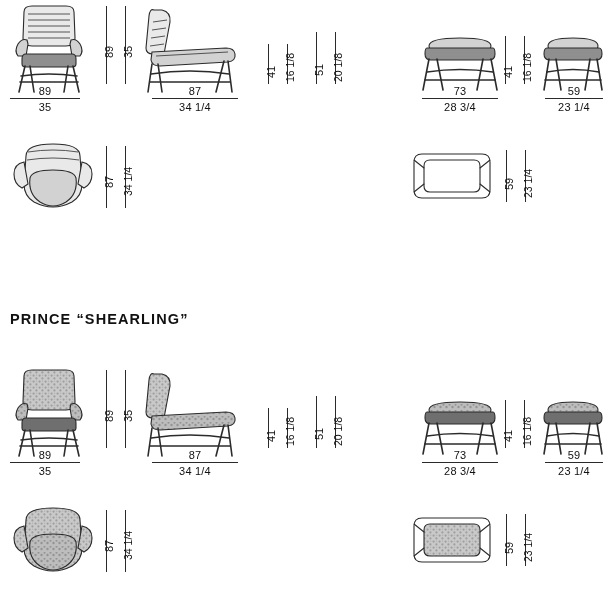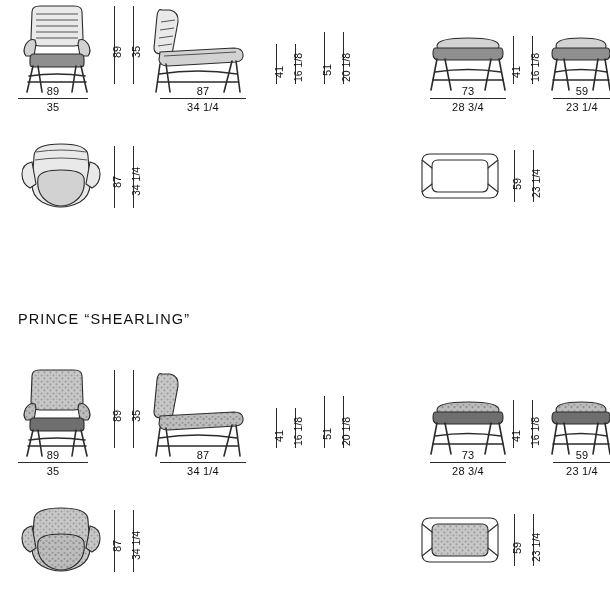--- a/index.html
+++ b/index.html
@@ -12,21 +12,20 @@
     height: 602px;
     font-family: "Liberation Sans", sans-serif;
     color: #1a1a1a;
     position: relative;
     overflow: hidden;
   }
   .page {
     position: relative;
     width: 583px;
     height: 602px;
-    margin-left: 8px;
   }
 
   
   .abs { position: absolute; }
   .dim-h {
     font-size: 11px;
     letter-spacing: .2px;
     text-align: center;
     color: #111;
     white-space: nowrap;
@@ -42,21 +41,21 @@
     white-space: nowrap;
     transform: rotate(-90deg);
     transform-origin: left top;
     color: #111;
   }
   .vtext.small { font-size: 10.5px; }
 
   .section-title {
     position: absolute;
     font-size: 14.5px;
-    font-weight: normal;
+    font-weight: bold;
     letter-spacing: 1.1px;
     color: #111;
   }
 
   svg { display: block; overflow: visible; }
 
   .ln { fill: none; stroke: #2b2b2b; stroke-width: 1.1; stroke-linejoin: round; stroke-linecap: round; }
   .ln-thin { fill: none; stroke: #3a3a3a; stroke-width: .85; }
   .fill-light { fill: #e9e9e9; stroke: #2b2b2b; stroke-width: 1.1; }
   .fill-mid { fill: #d2d2d2; stroke: #2b2b2b; stroke-width: 1.1; }

